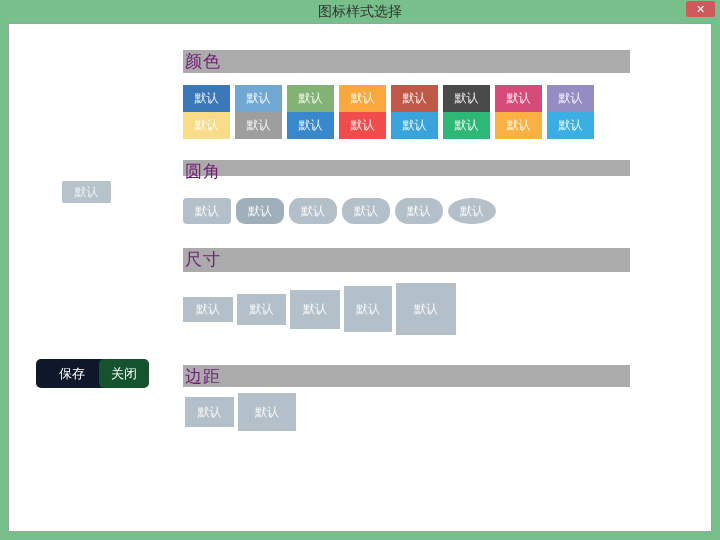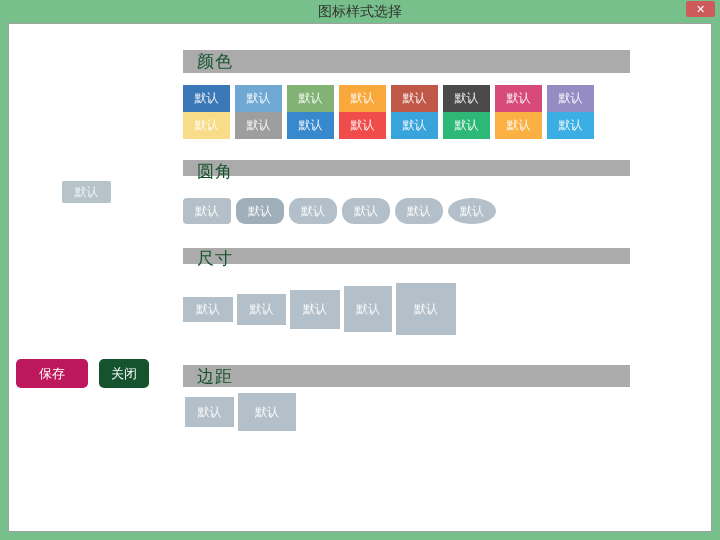--- a/index.html
+++ b/index.html
@@ -32,31 +32,31 @@
     position:absolute; left:62px; top:181px; width:49px; height:22px;
     background:#b6c3cb; color:#eef2f4; font-size:12px;
     display:flex; align-items:center; justify-content:center;
     border-radius:2px;
   }
   .action-btn {
     position:absolute; top:359px; height:29px;
     border:none; border-radius:5px; color:#fff; font-size:13px;
     font-family:inherit; display:flex; align-items:center; justify-content:center;
   }
-  .save-btn  { left:16px; width:72px; background:#be185d; }
+  .save-btn  { left:36px; width:72px; background:#0f172a; }
   .close-btn { left:99px; width:50px; background:#14532d;font-family:Liberation Mono, monospace; }
   
   .sec-header {
     position:absolute; left:183px; width:447px; height:23px;
-    background:#ababab; color:#14532d; font-size:17px; line-height:23px;
-    padding-left:14px; letter-spacing:1px;
+    background:#ababab; color:#701a75; font-size:17px; line-height:23px;
+    padding-left:2px; letter-spacing:1px;
   }
   #hdr-color  { top:50px;  }
   #hdr-radius { top:160px; height:16px; }
-  #hdr-size   { top:248px; height:16px;font-family:Liberation Mono, monospace; }
+  #hdr-size   { top:248px; height:24px; }
   #hdr-margin { top:365px; height:22px; }
   
   .color-row { position:absolute; left:183px; display:flex; gap:5px; }
   #color-row-1 { top:85px; }
   #color-row-2 { top:112px; }
   .color-opt {
     width:47px; height:27px; color:rgba(255,255,255,.92); font-size:12px;
     display:flex; align-items:center; justify-content:center;
   }
   

